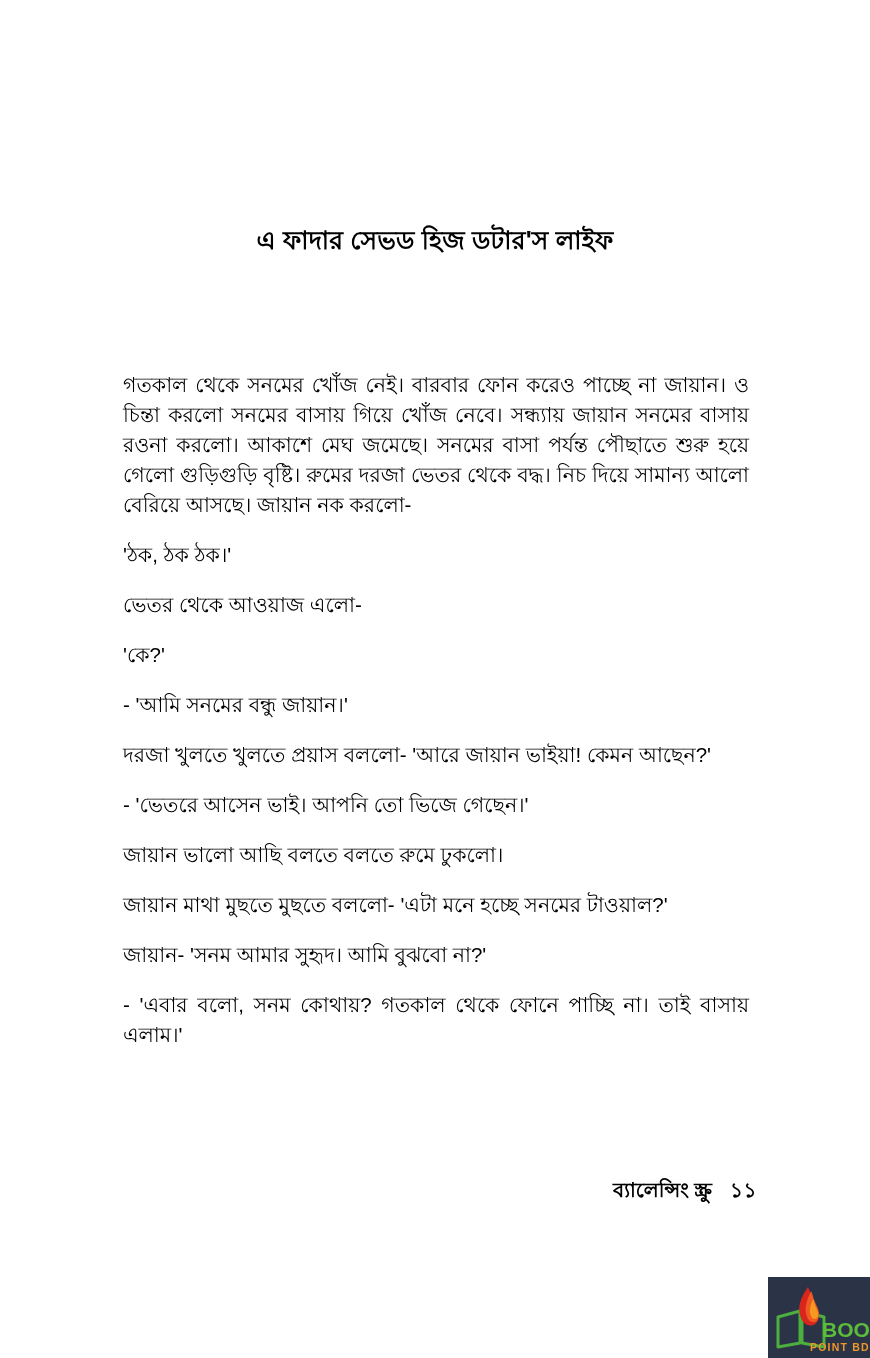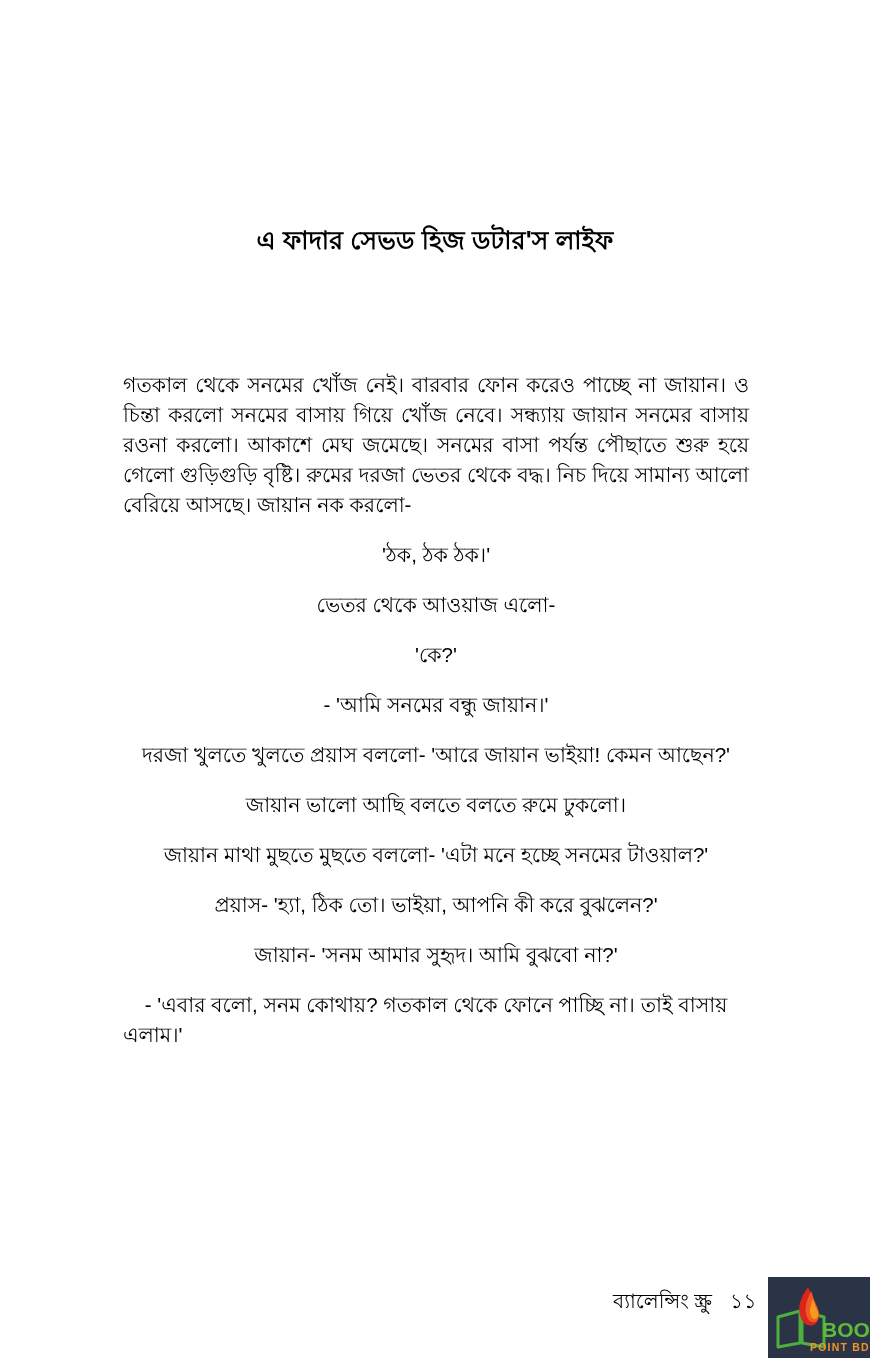--- a/index.html
+++ b/index.html
@@ -51,39 +51,38 @@
 
   .para.justified {
     text-align: justify;
     text-align-last: left;
     text-justify: inter-word;
   }
 
   
   .para.spaced {
     margin-top: 20px;
-    text-align: center;
   }
 
   .para.spaced-lg {
     margin-top: 22px;
   }
 
   
   .footer {
     position: absolute;
     left: 115px;
     width: 642px;
-    top: 1286px;
+    top: 1175px;
     display: flex;
     justify-content: flex-end;
     align-items: baseline;
     font-family: "Liberation Sans", "DejaVu Sans", sans-serif;
     font-size: 20px;
-    font-weight: normal;
+    font-weight: bold;
   }
 
   .footer-book-title {
     margin-right: 18px;
   }
 
   .footer-page-number {
     letter-spacing: 0.5px;
   }
 
@@ -118,23 +117,23 @@
 
   <h1 class="chapter-title">এ ফাদার সেভড হিজ ডটার'স লাইফ</h1>
 
   <div class="body-col">
     <p class="para justified">গতকাল থেকে সনমের খোঁজ নেই। বারবার ফোন করেও পাচ্ছে না জায়ান। ও চিন্তা করলো সনমের বাসায় গিয়ে খোঁজ নেবে। সন্ধ্যায় জায়ান সনমের বাসায় রওনা করলো। আকাশে মেঘ জমেছে। সনমের বাসা পর্যন্ত পৌছাতে শুরু হয়ে গেলো গুড়িগুড়ি বৃষ্টি। রুমের দরজা ভেতর থেকে বদ্ধ। নিচ দিয়ে সামান্য আলো বেরিয়ে আসছে। জায়ান নক করলো-</p>
     <p class="para spaced">'ঠক, ঠক ঠক।'</p>
     <p class="para spaced">ভেতর থেকে আওয়াজ এলো-</p>
     <p class="para spaced">'কে?'</p>
     <p class="para spaced">- 'আমি সনমের বন্ধু জায়ান।'</p>
     <p class="para spaced">দরজা খুলতে খুলতে প্রয়াস বললো- 'আরে জায়ান ভাইয়া! কেমন আছেন?'</p>
+    <p class="para spaced">- 'ভেতরে আসেন ভাই। আপনি তো ভিজে গেছেন।'</p>
     <p class="para spaced">জায়ান ভালো আছি বলতে বলতে রুমে ঢুকলো।</p>
     <p class="para spaced">জায়ান মাথা মুছতে মুছতে বললো- 'এটা মনে হচ্ছে সনমের টাওয়াল?'</p>
-    <p class="para spaced">প্রয়াস- 'হ্যা, ঠিক তো। ভাইয়া, আপনি কী করে বুঝলেন?'</p>
     <p class="para spaced">জায়ান- 'সনম আমার সুহৃদ। আমি বুঝবো না?'</p>
     <p class="para justified spaced">- 'এবার বলো, সনম কোথায়? গতকাল থেকে ফোনে পাচ্ছি না। তাই বাসায় এলাম।'</p>
   </div>
 
   <div class="footer">
     <span class="footer-book-title">ব্যালেন্সিং স্ক্রু</span>
     <span class="footer-page-number">১১</span>
   </div>
 
   <div class="logo-badge">

